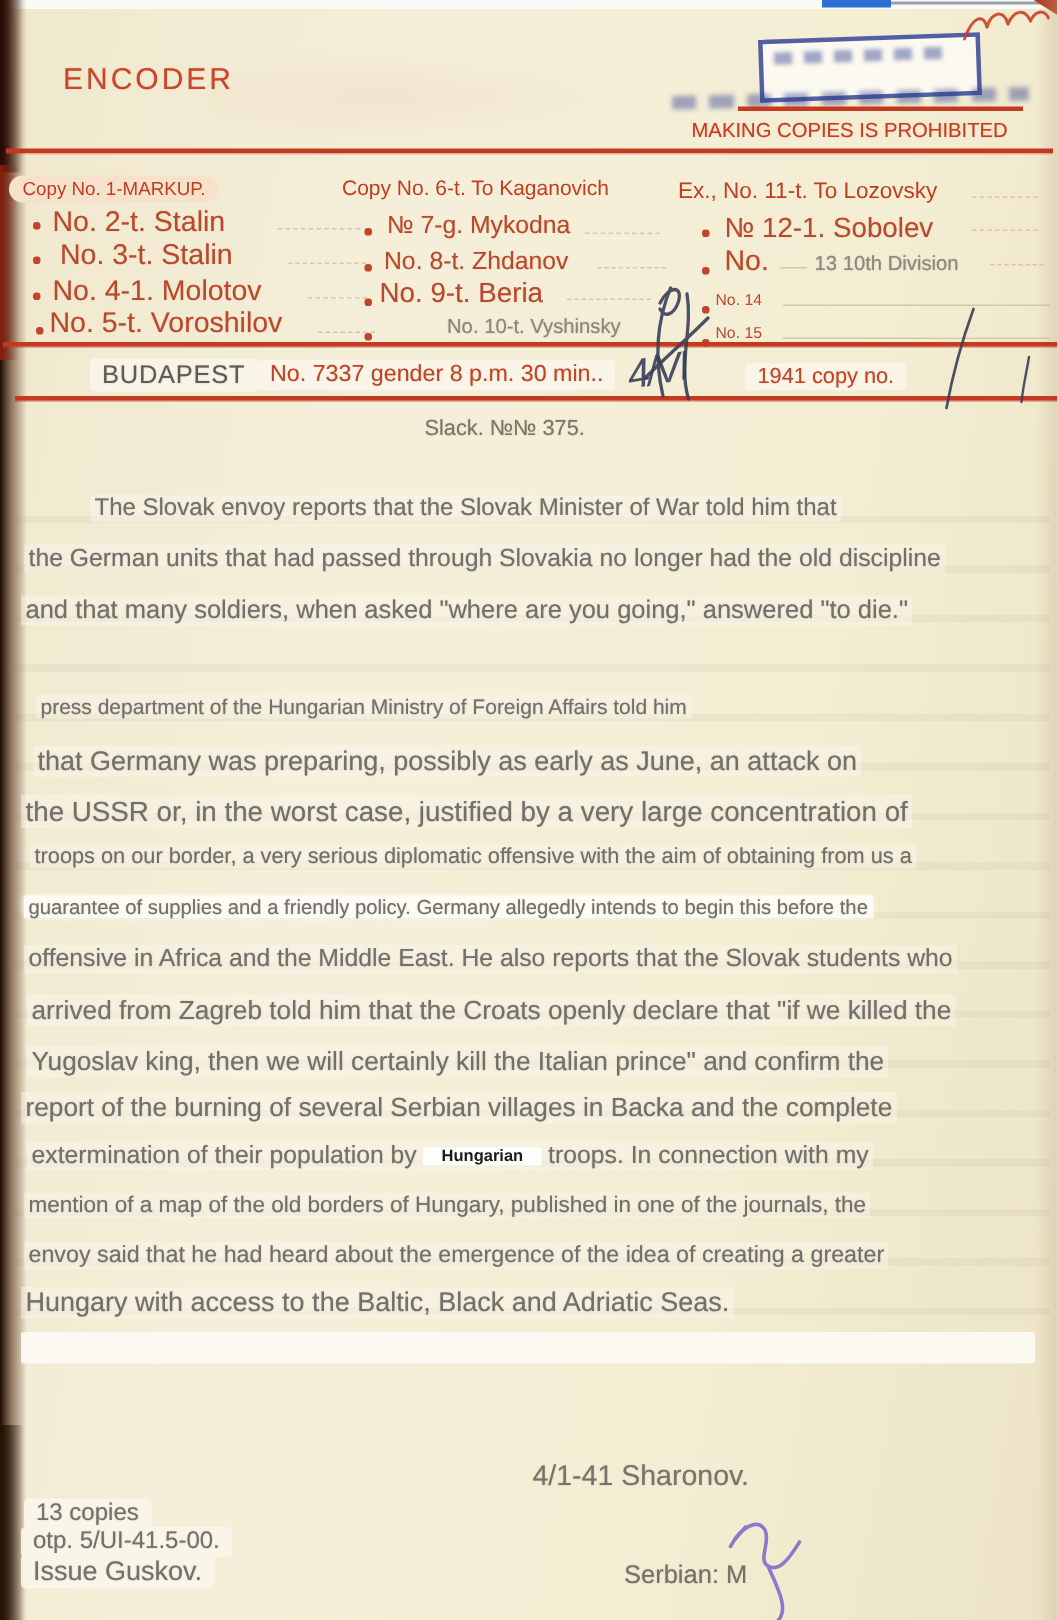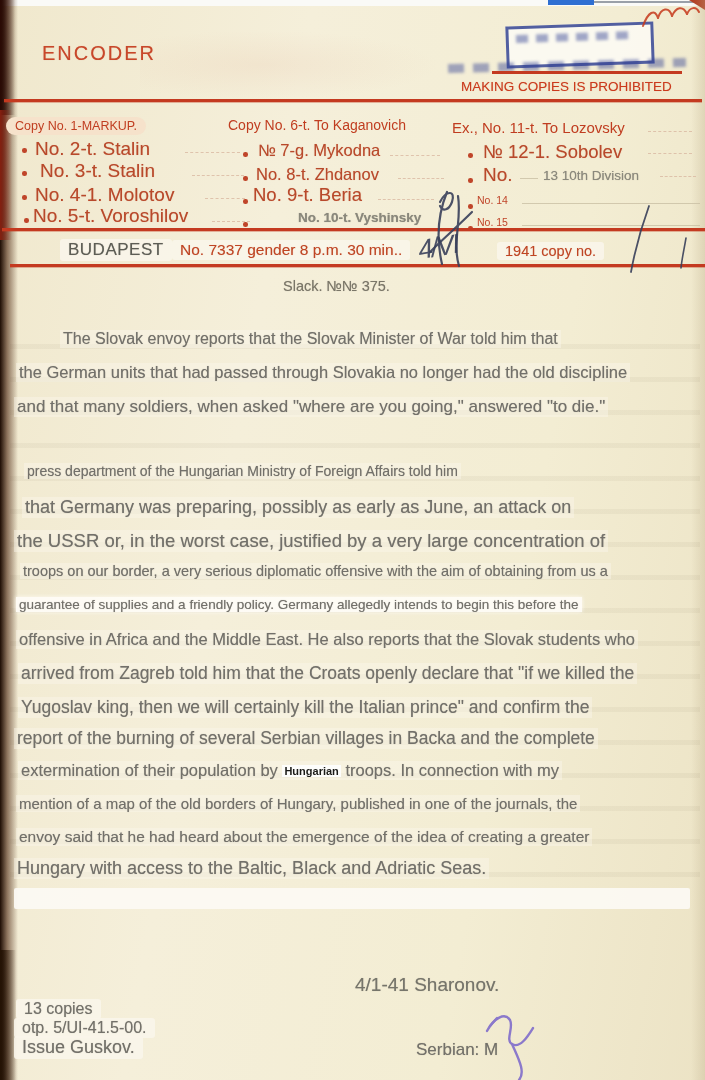--- a/index.html
+++ b/index.html
@@ -53,21 +53,21 @@
   
   .budapest{left:60px;top:239px;font-size:17px;color:#5d5d55;letter-spacing:.5px;}
   .numline{left:172px;top:240px;font-size:15.5px;color:#bf4524;}
   .yearline{left:497px;top:242px;font-size:14.5px;color:#bf4524;}
   .slack{left:283px;top:278px;font-size:14.5px;color:#7a7668;}
   .handdate{left:418px;top:232px;font-size:27px;color:#39405a;transform:rotate(-10deg);
       font-style:italic;opacity:.9;letter-spacing:-2px;}
   
   .bl{position:absolute;white-space:nowrap;color:#72706a;background:rgba(250,246,236,.45);padding:0 3px;}
   .boxed{background:rgba(255,253,248,.9);box-shadow:0 0 4px rgba(255,253,248,.9);}
-  .hun{display:inline-block;background:#fdfdfb;color:#1b1b18;font-size:11px;padding:0 2px;
+  .hun{display:inline-block;background:#fdfdfb;color:#1b1b18;font-size:11px;padding:0 12px;
       vertical-align:1px;text-shadow:none;font-weight:bold;}
   .blank-bar{left:14px;top:888px;width:676px;height:21px;background:rgba(252,250,244,.92);border-radius:2px;}
   
   .sharonov{left:355px;top:974px;font-size:19px;color:#76756b;}
   .fcopies{left:16px;top:999px;font-size:16px;color:#73716a;}
   .fotp{left:14px;top:1018px;font-size:16px;color:#73716a;}
   .fissue{left:14px;top:1036px;font-size:18px;color:#73716a;}
   .fcorrect{left:416px;top:1040px;font-size:17px;color:#73716a;}
   svg.marks{left:0;top:0;width:705px;height:1080px;pointer-events:none;}
 </style>
@@ -111,21 +111,21 @@
   <div class="abs trail" style="left:212px;top:221px;width:38px;"></div>
 
   <div class="abs c2head">Copy No. 6-t. To Kaganovich</div>
   <div class="abs dot" style="left:243px;top:152px;"></div>
   <div class="abs dot" style="left:243px;top:176px;"></div>
   <div class="abs dot" style="left:243px;top:199px;"></div>
   <div class="abs dot" style="left:243px;top:222px;"></div>
   <div class="abs dist softr" style="left:258px;top:141px;font-size:16.5px;">№ 7-g. Mykodna</div>
   <div class="abs dist softr" style="left:256px;top:165px;font-size:16.5px;">No. 8-t. Zhdanov</div>
   <div class="abs dist softr" style="left:253px;top:184px;font-size:18.5px;">No. 9-t. Beria</div>
-  <div class="abs soft note-gray" style="left:298px;top:210px;font-size:13.5px;font-weight:bold;">No. 10-t. Vyshinsky</div>
+  <div class="abs soft note-gray" style="left:298px;top:210px;font-size:13.5px;">No. 10-t. Vyshinsky</div>
   <div class="abs trail" style="left:390px;top:155px;width:50px;"></div>
   <div class="abs trail" style="left:398px;top:178px;width:46px;"></div>
   <div class="abs trail" style="left:378px;top:199px;width:56px;"></div>
 
   <div class="abs c3head">Ex., No. 11-t. To Lozovsky</div>
   <div class="abs dot" style="left:468px;top:153px;"></div>
   <div class="abs dot" style="left:468px;top:178px;"></div>
   <div class="abs dot" style="left:468px;top:204px;"></div>
   <div class="abs dot" style="left:468px;top:226px;"></div>
   <div class="abs dist softr" style="left:483px;top:141px;font-size:18.5px;">№ 12-1. Sobolev</div>

